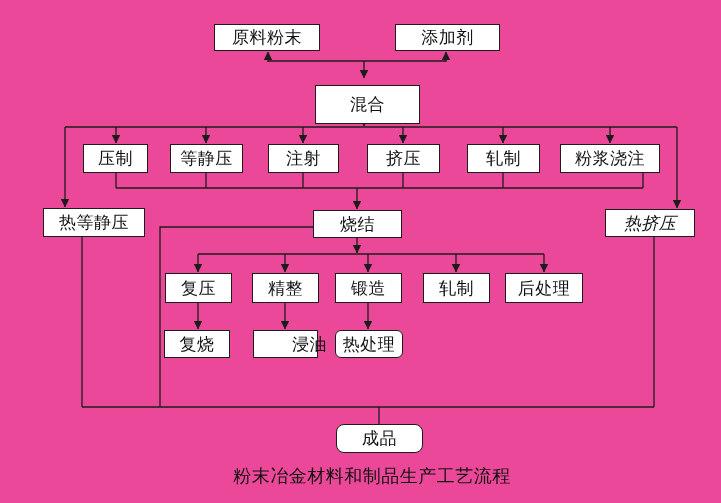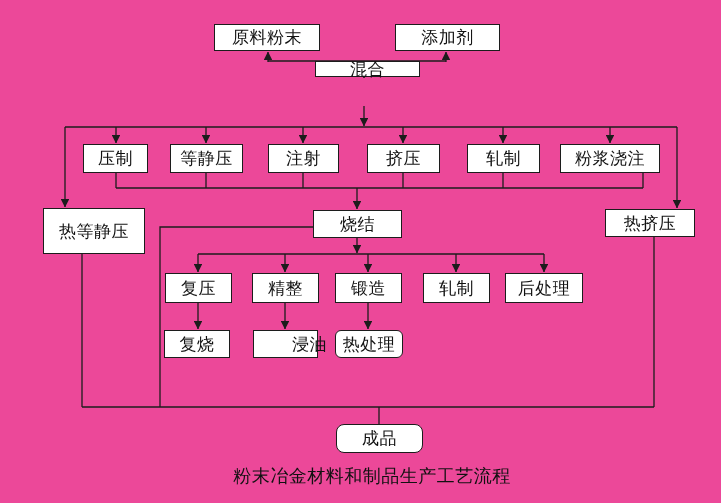--- a/index.html
+++ b/index.html
@@ -103,32 +103,32 @@
 
     <line x1="82" y1="237" x2="82" y2="407"></line>
     <path class="wire" d="M313,227 L160,227 L160,407"></path>
     <line x1="654" y1="237" x2="654" y2="407"></line>
     <line x1="82" y1="407" x2="654" y2="407"></line>
     <line x1="379" y1="407" x2="379" y2="424"></line>
   </svg>
 
   <div class="box" style="left:214px; top:24px; width:106px; height:27px;">原料粉末</div>
   <div class="box" style="left:395px; top:24px; width:105px; height:27px;">添加剂</div>
-  <div class="box" style="left:315px; top:61px; width:105px; height:16px;">混合</div>
+  <div class="box" style="left:315px; top:85px; width:105px; height:39px;">混合</div>
 
   <div class="box" style="left:83px; top:144px; width:65px; height:29px;">压制</div>
   <div class="box" style="left:170px; top:144px; width:73px; height:29px;">等静压</div>
   <div class="box" style="left:268px; top:144px; width:71px; height:29px;">注射</div>
   <div class="box" style="left:367px; top:144px; width:73px; height:29px;">挤压</div>
   <div class="box" style="left:467px; top:144px; width:73px; height:29px;">轧制</div>
   <div class="box" style="left:560px; top:144px; width:100px; height:29px;">粉浆浇注</div>
 
-  <div class="box" style="left:43px; top:208px; width:102px; height:46px;">热等静压</div>
+  <div class="box" style="left:43px; top:208px; width:102px; height:29px;">热等静压</div>
   <div class="box" style="left:313px; top:210px; width:89px; height:28px;">烧结</div>
-  <div class="box" style="left:605px; top:209px; width:90px; height:28px;">热挤压</div>
+  <div class="box" style="left:605px; top:209px; width:90px; height:28px;font-style:italic;">热挤压</div>
 
   <div class="box" style="left:252px; top:273px; width:67px; height:30px;">精整</div>
   <div class="box" style="left:165px; top:273px; width:67px; height:30px;">复压</div>
   <div class="box" style="left:335px; top:273px; width:67px; height:30px;">锻造</div>
   <div class="box" style="left:423px; top:273px; width:67px; height:30px;">轧制</div>
   <div class="box" style="left:505px; top:273px; width:78px; height:30px;">后处理</div>
 
   <div class="box" style="left:164px; top:330px; width:66px; height:28px;">复烧</div>
   <div class="box" style="left:253px; top:330px; width:65px; height:28px;padding-left:48px;">浸油</div>
   <div class="box" style="left:335px; top:330px; width:68px; height:28px;border-radius:6px;">热处理</div>

